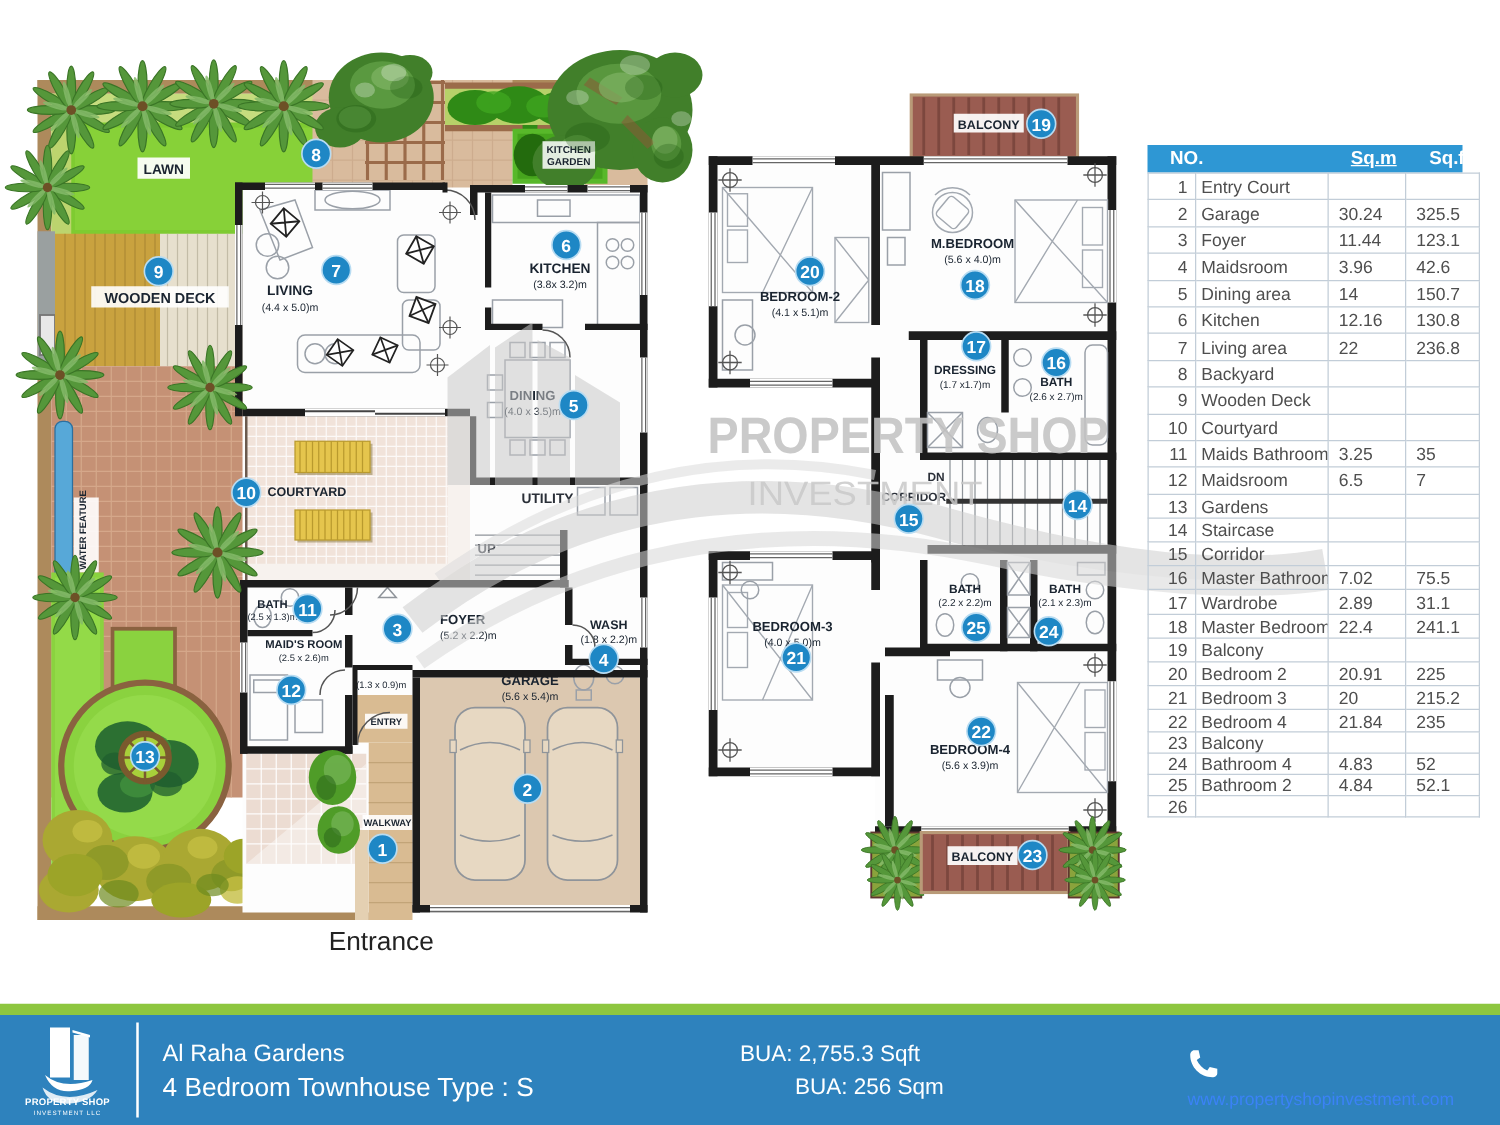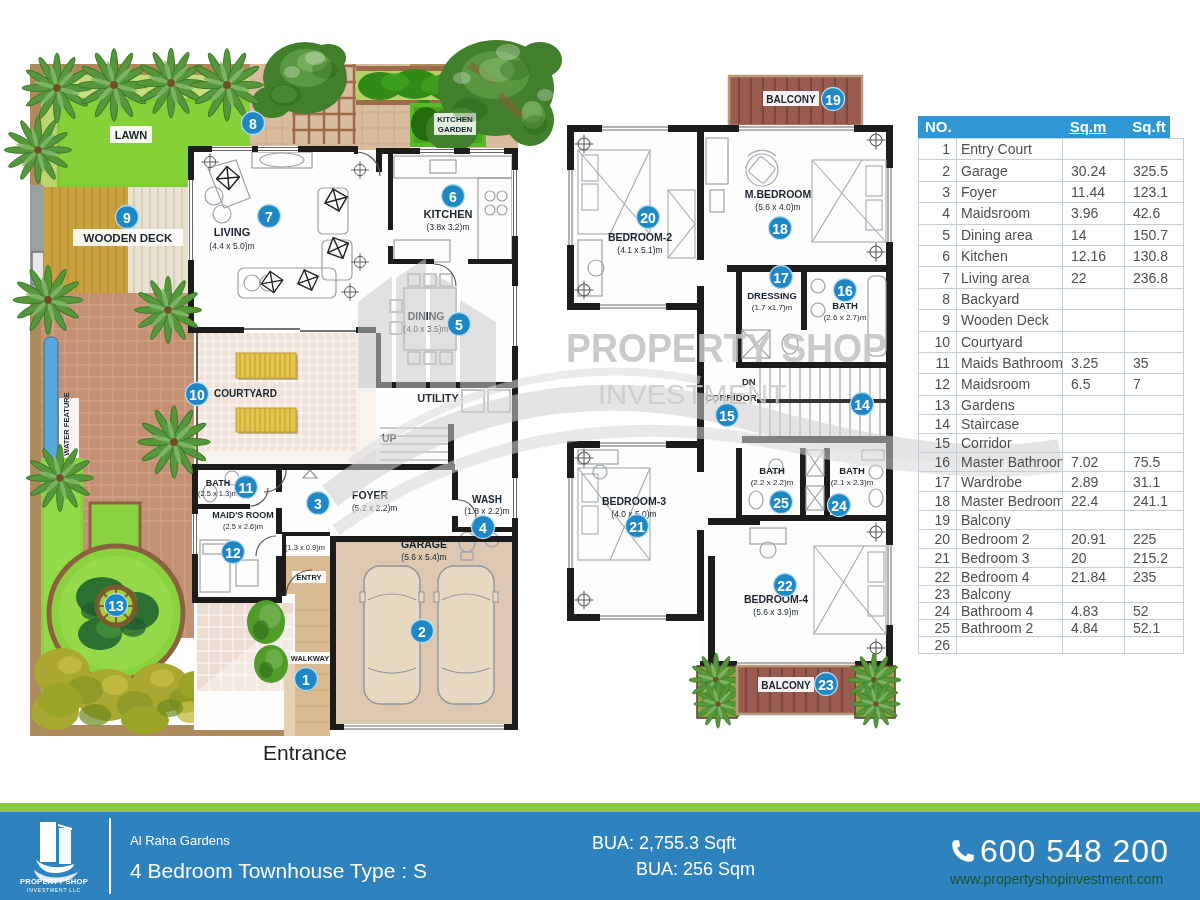--- a/index.html
+++ b/index.html
@@ -940,21 +940,21 @@
         </g>
 <g>
           <circle cx="781" cy="502" r="11.5" fill="#1e87c5" stroke="#b8dcf2" stroke-width="1.3"></circle>
           <text x="781" y="507.5" fill="#fff">25</text>
         </g>
 </g>
 </svg>
 
 <div class="abs" style="left:918px;top:116px;">
 
-<div style="width:252px;height:22px;background:#2e97d4;color:#fff;font-weight:bold;font-size:15px;line-height:22px;"><span style="padding-left:7px;">NO.</span><span style="padding-left:118px;text-decoration:underline;">Sq.m</span><span style="padding-left:26px;">Sq.ft</span></div>
+<div style="width:252px;height:22px;background:#2e97d4;color:#fff;font-weight:bold;font-size:15px;line-height:22px;"><span style="padding-left:18px;">NO.</span><span style="padding-left:118px;text-decoration:underline;">Sq.m</span><span style="padding-left:26px;">Sq.ft</span></div>
 
 <table class="area">
 <tbody>
           <tr style="height:21.4px">
             <td class="no" style="width:31px">1</td>
             <td style="width:101px">Entry Court</td>
             <td class="v" style="width:53px"></td>
             <td class="v" style="width:50px"></td>
           </tr>
 <tr style="height:21.4px">
@@ -1122,27 +1122,26 @@
 <path d="M22,8h16v40h-16z"></path>
 <path d="M41,14h12v36h-12z" opacity=".95"></path>
 <path d="M40,12l14,4v-2l-14,-4z"></path>
 <path d="M18,46 q14,12 38,4 q-2,8 -18,9 q-14,1 -20,-13z"></path>
 <path d="M16,56 q18,14 44,2 q-6,10 -24,11 q-16,0 -20,-13z" opacity=".85"></path>
 </g>
 <text x="36" y="70" font-size="7.6" font-weight="bold" fill="#fff" text-anchor="middle" letter-spacing=".2">PROPERTY SHOP</text>
 <text x="36" y="78" font-size="5" fill="#fff" text-anchor="middle" letter-spacing=".8">INVESTMENT LLC</text>
 </svg>
 
-<div class="ft" style="left:130px;top:833px;font-size:13px;">Al Raha Gardens</div>
+<div class="ft" style="left:130px;top:833px;font-size:19px;">Al Raha Gardens</div>
 
 <div class="ft" style="left:130px;top:859px;font-size:21px;text-align:right;">4 Bedroom Townhouse Type : S</div>
 
 <div class="ft" style="left:592px;top:833px;font-size:18px;text-align:center;">BUA: 2,755.3 Sqft</div>
 
 <div class="ft" style="left:592px;top:859px;font-size:18px;margin-left:44px;">BUA: 256 Sqm</div>
 
 <svg class="abs" style="left:950px;top:838px" width="26" height="26" viewBox="0 0 24 24">
       <path d="M5,2 C3.2,2 2,3.8 2,5.6 C2,14.6 9.4,22 18.4,22 C20.2,22 22,20.8 22,19 l0,-3.4 -5.6,-1.2 -1.8,2.6 c-3.4,-1.6 -6.2,-4.4 -7.8,-7.8 l2.6,-1.8 -1.2,-5.4 z" fill="#fff"></path>
     </svg>
 
-<div class="ft" style="left:980px;top:833px;font-size:32px;letter-spacing:1px;">600 548 200</div>
-
-<div class="ft" style="left:950px;top:871px;font-size:14px;color:#14532d;">www.propertyshopinvestment.com</div>
+
+<div class="ft" style="left:950px;top:871px;font-size:14px;color:#3b82f6;">www.propertyshopinvestment.com</div>
 </div>
 </body></html>

